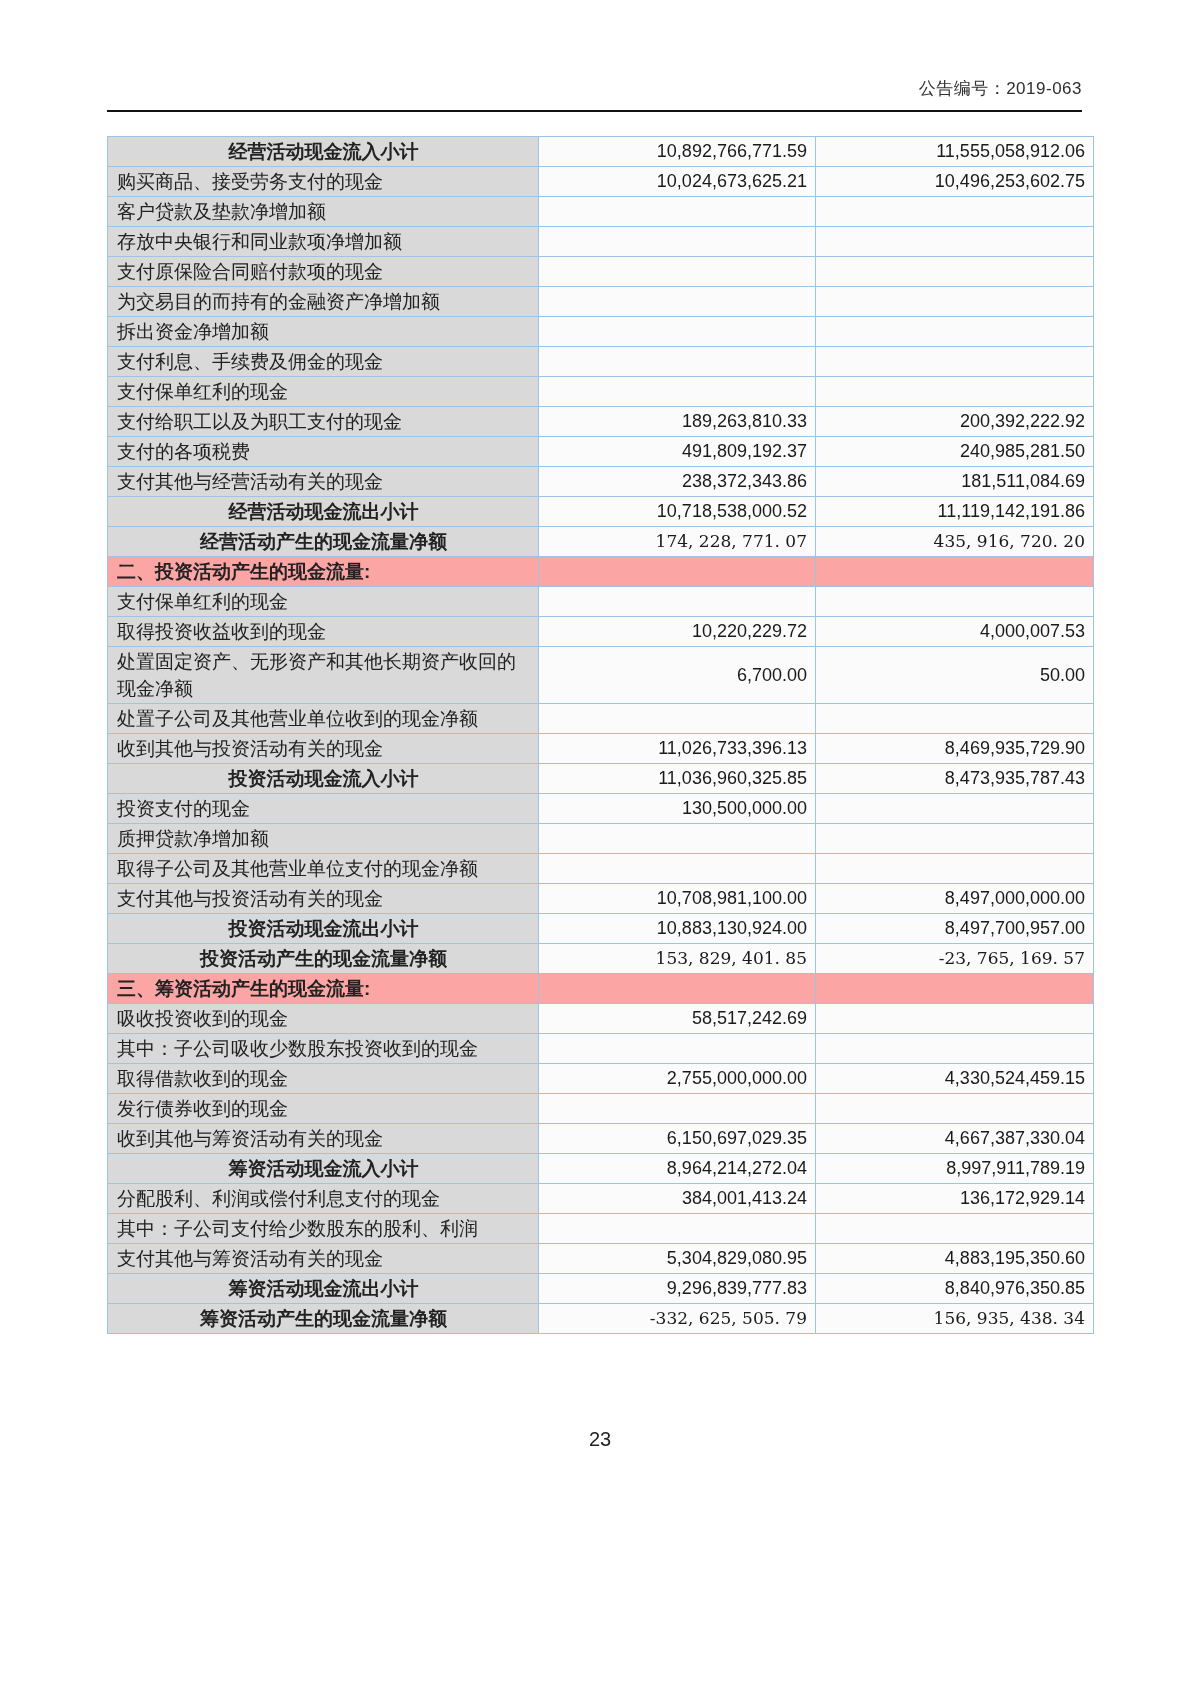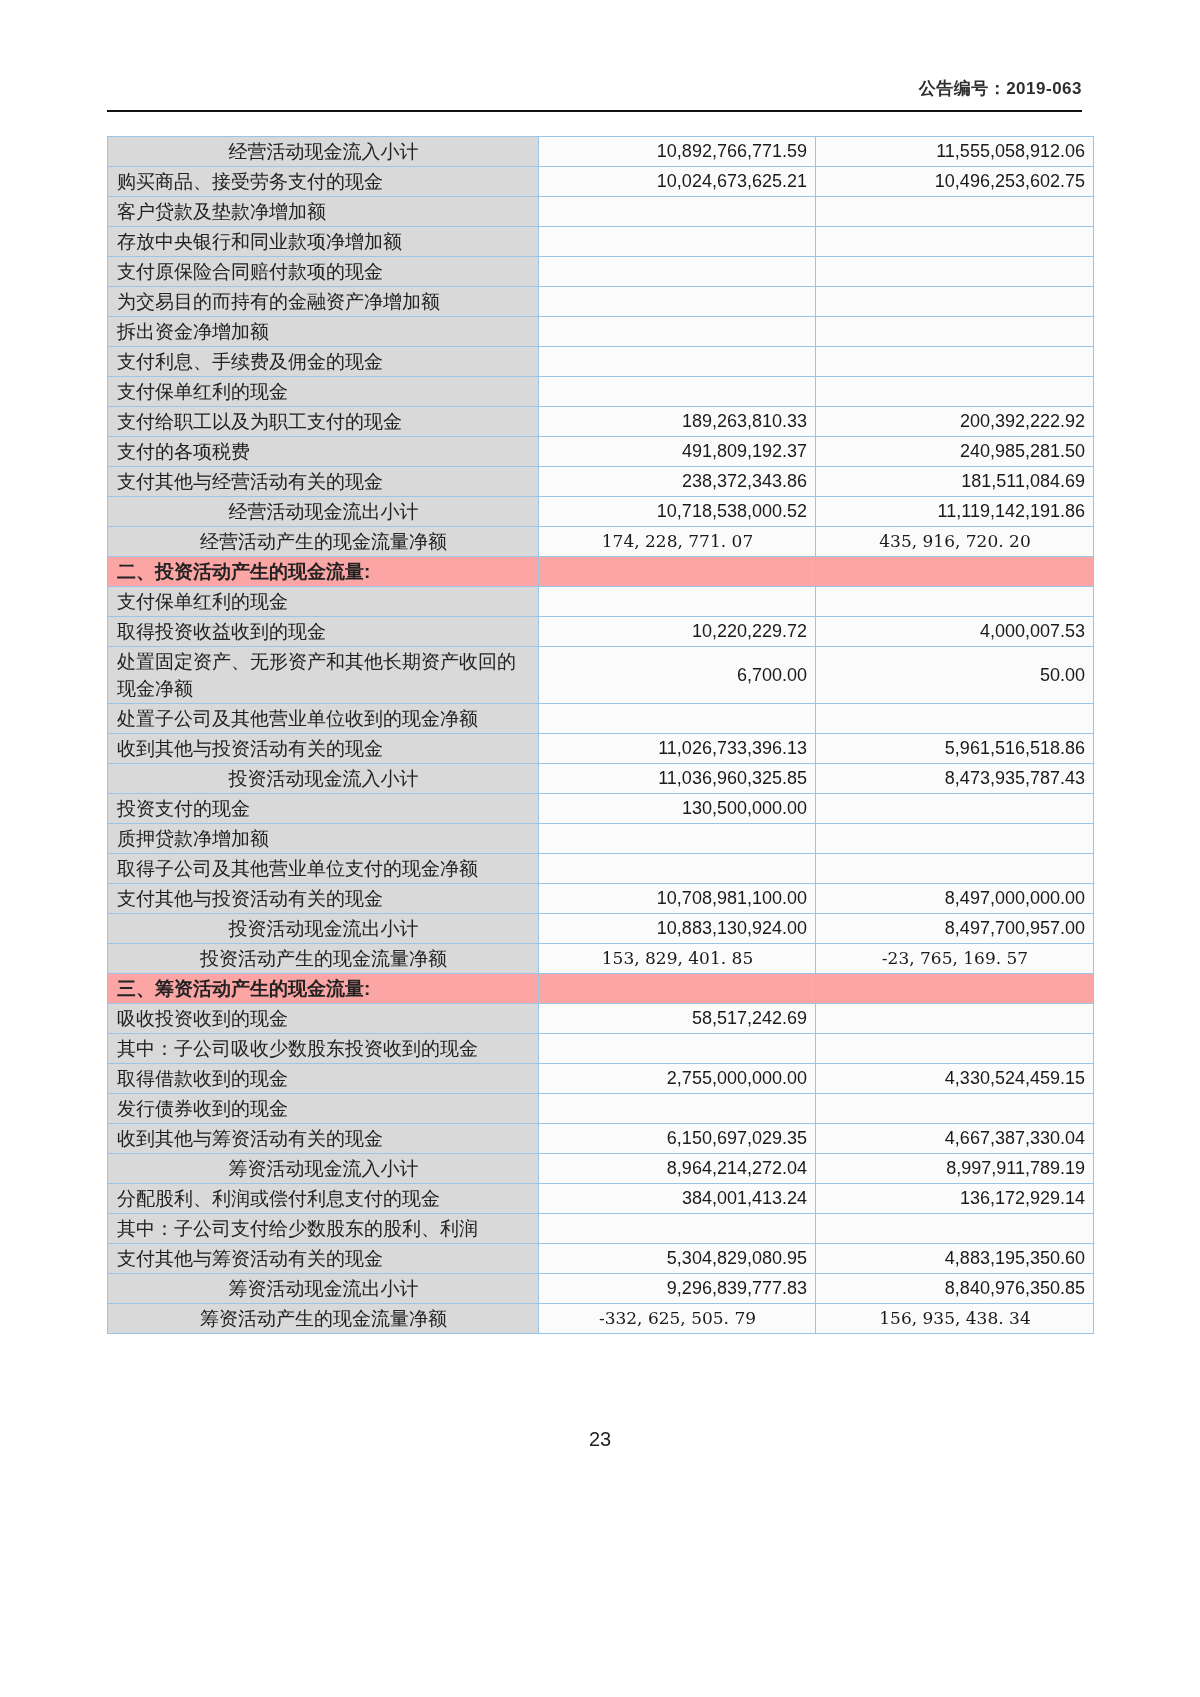--- a/index.html
+++ b/index.html
@@ -12,21 +12,21 @@
     color: #1f1f1f;
     overflow: hidden;
   }
   .notice {
     position: absolute;
     top: 77px;
     left: 0;
     width: 1082px;
     text-align: right;
     font-size: 17px;
-    font-weight: 700;
+    font-weight: 400;
     color: #2f2f2f;
     letter-spacing: 0.5px;
   }
   .rule {
     position: absolute;
     top: 110px;
     left: 107px;
     width: 975px;
     height: 2px;
     background: #121212;
@@ -57,32 +57,31 @@
   }
   td.val {
     background: #fbfbfb;
     text-align: right;
     font-size: 18px;
     color: #1a1a1a;
   }
   tr.row-subtotal td.label,
   tr.row-net td.label {
     text-align: center;
-    font-weight: normal;
+    font-weight: bold;
   }
   tr.row-section td.label {
     font-weight: bold;
   }
   tr.row-section td {
     background: #fca5a5;
   }
   tr.row-net td.val {
     font-family: "DejaVu Serif", serif;
     font-size: 17px;
-    text-align: center;
   }
   .pagenum {
     position: absolute;
     top: 1428px;
     left: 0;
     width: 100%;
     text-align: center;
     font-size: 20px;
     color: #222222;
   }
@@ -194,21 +193,21 @@
     <td class="val">50.00</td>
   </tr>
         <tr class="row-item">
     <td class="label">处置子公司及其他营业单位收到的现金净额</td>
     <td class="val"></td>
     <td class="val"></td>
   </tr>
         <tr class="row-item">
     <td class="label">收到其他与投资活动有关的现金</td>
     <td class="val">11,026,733,396.13</td>
-    <td class="val">5,961,516,518.86</td>
+    <td class="val">8,469,935,729.90</td>
   </tr>
         <tr class="row-subtotal">
     <td class="label">投资活动现金流入小计</td>
     <td class="val">11,036,960,325.85</td>
     <td class="val">8,473,935,787.43</td>
   </tr>
         <tr class="row-item">
     <td class="label">投资支付的现金</td>
     <td class="val">130,500,000.00</td>
     <td class="val"></td>

